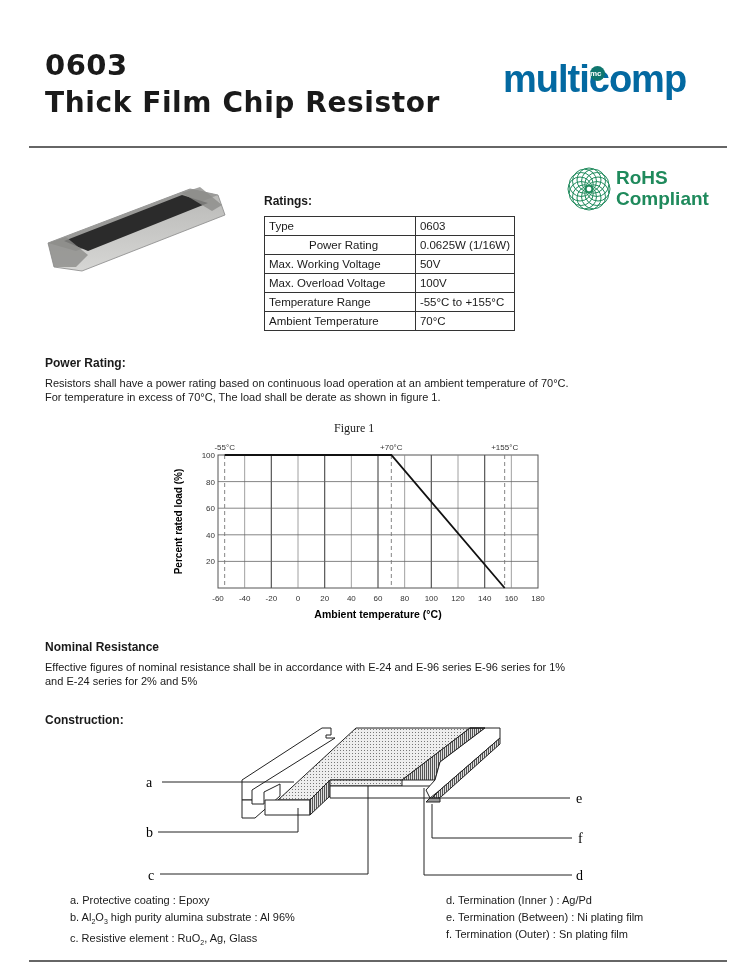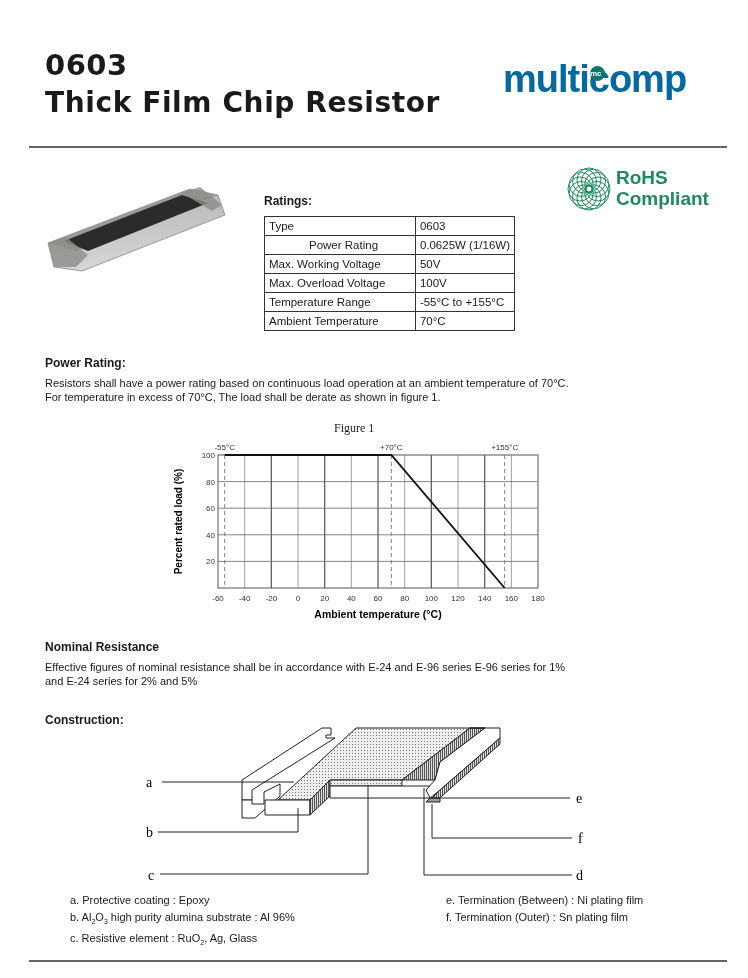--- a/index.html
+++ b/index.html
@@ -208,17 +208,18 @@
   <text class="diag-label" x="446" y="83" id="dl-e">e</text>
   <text class="diag-label" x="448" y="123" id="dl-f">f</text>
 </svg>
 
 <div class="abs" style="left:70px;top:892px;">
   <div class="legend-item"><span>a. Protective coating : Epoxy</span></div>
   <div class="legend-item"><span>b. Al</span><sub style="font-size:7px">2</sub><span>O</span><sub style="font-size:7px">3</sub><span> high purity alumina substrate : Al 96%</span></div>
   <div class="legend-item"><span>c. Resistive element : RuO</span><sub style="font-size:7px">2</sub><span>, Ag, Glass</span></div>
 </div>
 <div class="abs" style="left:446px;top:892px;">
+  <div class="legend-item">d. Termination (Inner ) : Ag/Pd</div>
   <div class="legend-item">e. Termination (Between) : Ni plating film</div>
   <div class="legend-item">f. Termination (Outer) : Sn plating film</div>
 </div>
 
 <div class="abs hr" style="top:960px;"></div>
 
 </body></html>

